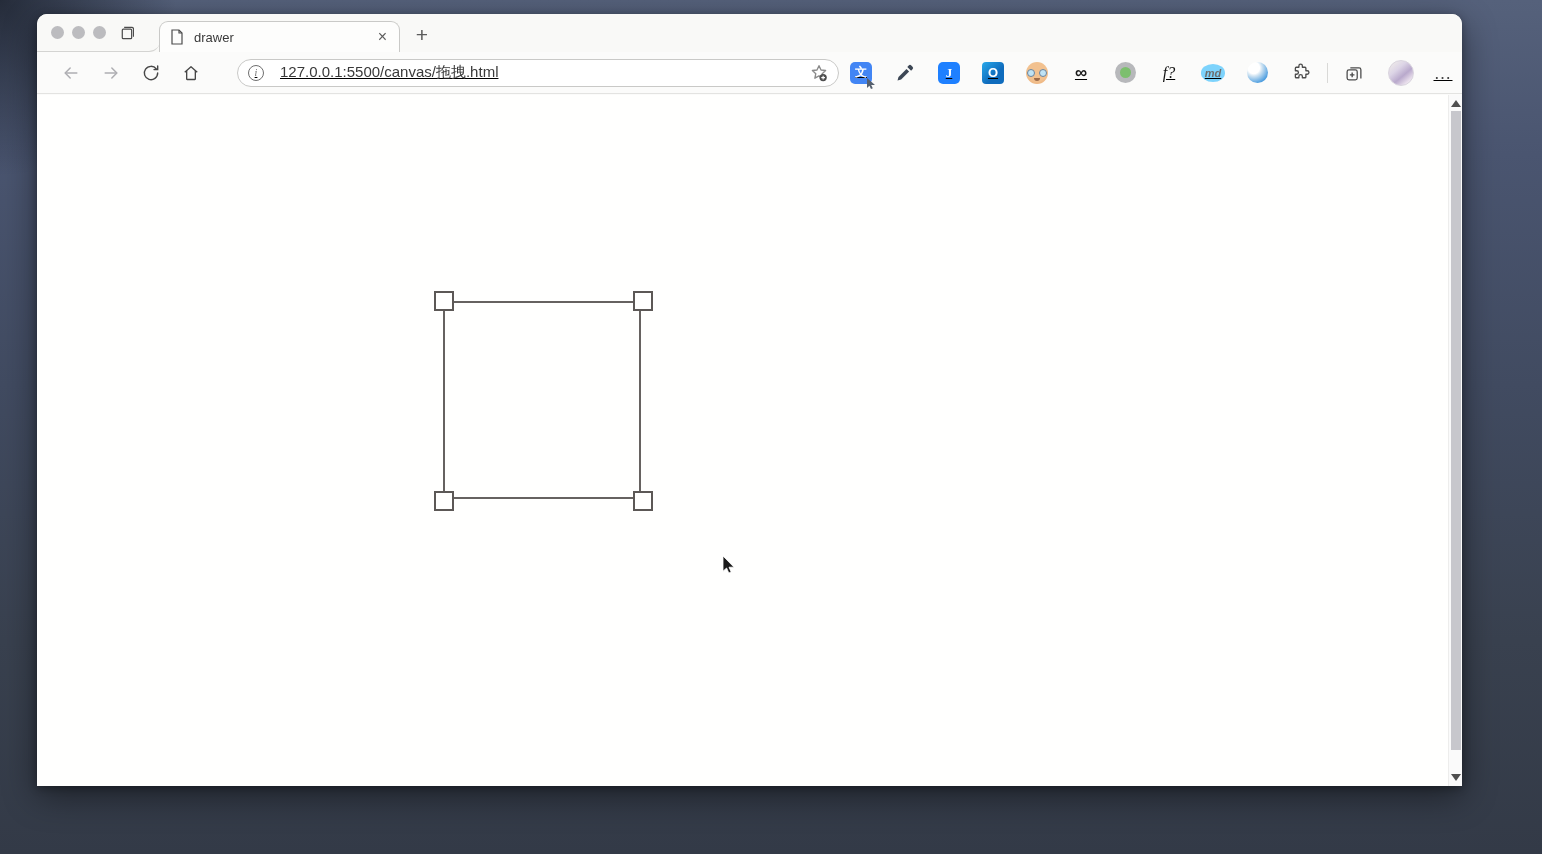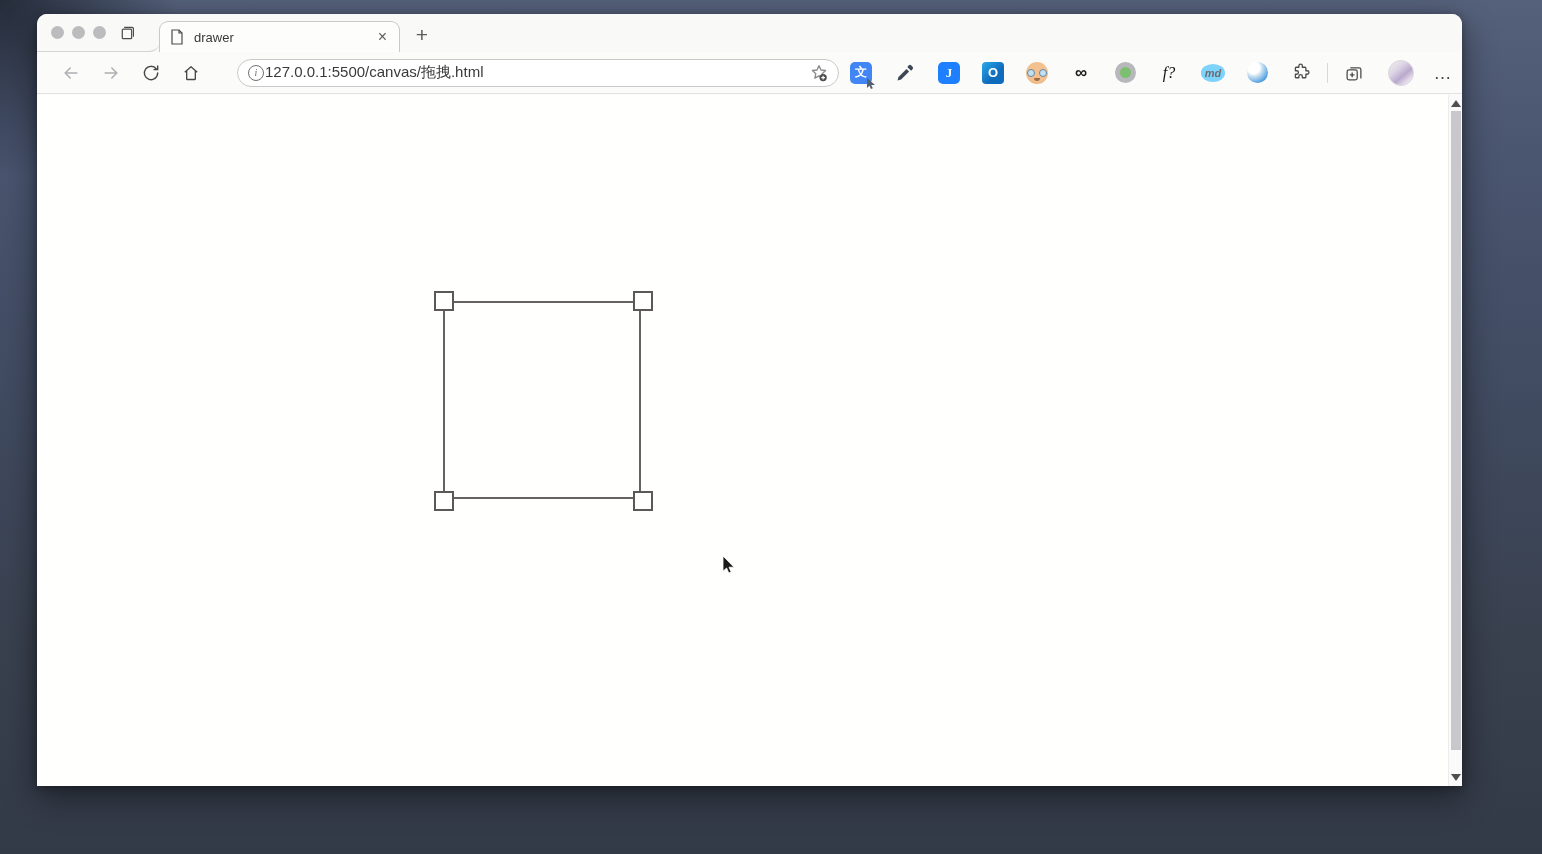--- a/index.html
+++ b/index.html
@@ -10,20 +10,21 @@
       radial-gradient(circle at 0% 0%, rgba(5,8,14,.6) 0%, rgba(5,8,14,0) 10%),
       linear-gradient(180deg, #55617b 0%, #4a5570 18%, #414b61 45%, #39414f 75%, #333a47 100%);
     position:relative;
   }
 
   
   .window {
     position:absolute; left:37px; top:14px; width:1425px; height:772px;
     background:#fbfbfa; border-radius:10px 10px 0 0;
     box-shadow:0 10px 34px rgba(0,0,0,.45), 0 2px 8px rgba(0,0,0,.3);
+    text-decoration:underline;
   }
 
   
   .tabstrip { position:relative; height:38px; border-radius:10px 10px 0 0; background:#f9f9f7; }
   .controls-edge {
     position:absolute; left:0; top:0; width:123px; height:38px;
     border-bottom:1px solid #d4d4d2; border-bottom-right-radius:11px;
   }
   .win-dots { position:absolute; left:14px; top:12px; display:flex; gap:8px; }
   .win-dot { width:13px; height:13px; border-radius:50%; background:#bcbcbf; }
@@ -55,21 +56,21 @@
   .urlbar {
     width:602px; height:28px; margin-left:26px; background:#ffffff;
     border:1px solid #c9c9c7; border-radius:14px;
     display:flex; align-items:center; padding:0 8px 0 10px;
   }
   .info-badge {
     width:16px; height:16px; border:1.4px solid #6f6f6f; border-radius:50%;
     color:#6f6f6f; font-size:10px; font-family:"Liberation Serif", serif; font-style:italic;
     display:flex; align-items:center; justify-content:center; flex:0 0 auto;
   }
-  .url-text { margin-left:1px; font-size:15px; color:#3a3a3a; white-space:nowrap; flex:1 1 auto; }
+  .url-text { margin-left:16px; font-size:15px; color:#3a3a3a; white-space:nowrap; flex:1 1 auto; }
   .star-add { width:22px; height:22px; color:#7a7a7a; flex:0 0 auto; }
 
   .ext-row { display:flex; align-items:center; }
   .ext { width:44px; height:30px; display:flex; align-items:center; justify-content:center; position:relative; }
 
   .sq-icon { width:22px; height:22px; border-radius:5px; display:flex; align-items:center; justify-content:center; color:#fff; font-weight:bold; }
   .translate-bg { background:#4285f4; font-size:12px; }
   .translate-cursor { position:absolute; right:7px; bottom:2px; width:9px; height:11px; color:#56606e; }
   .juejin-bg { background:#1e80ff; font-size:13px; font-family:"Liberation Serif", serif; }
   .outlook-bg { background:linear-gradient(135deg,#28a8ea 0%, #0f6cbd 60%); font-size:13px; border-radius:4px; }

